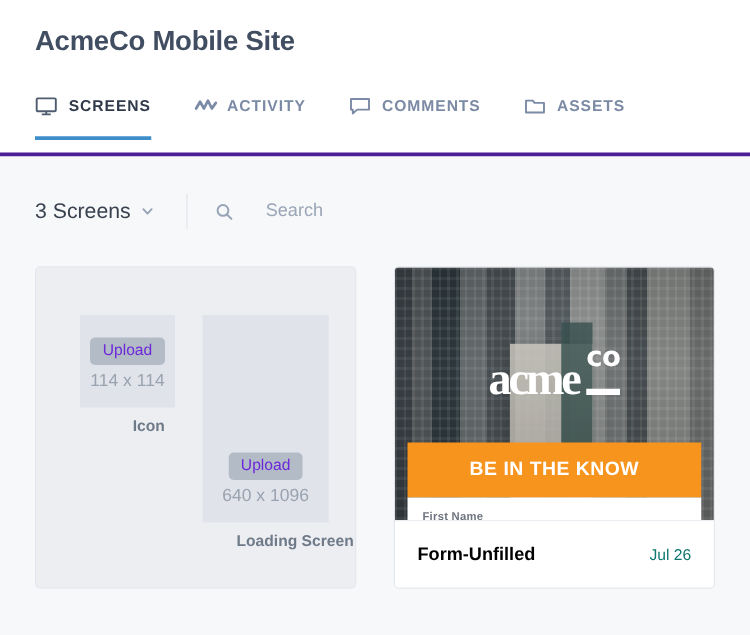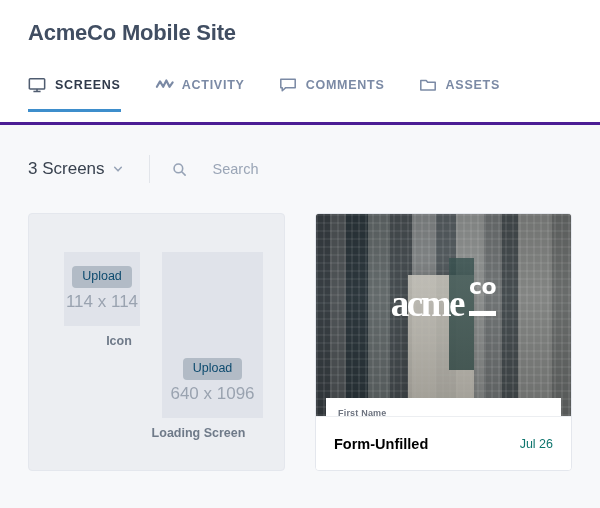--- a/index.html
+++ b/index.html
@@ -196,54 +196,55 @@
 
   .ph-loading-slot {
     left: 133px;
     top: 38px;
     width: 101px;
     height: 166px;
   }
 
   .upload-pill {
     background: #b2bbc6;
-    color: #0c4a6e;
+    color: #6d28d9;
     font-size: 12.5px;
     border-radius: 4px;
     padding: 3px 10px 4px 10px;
     line-height: 1.2;
     margin-bottom: 4px;
     white-space: nowrap;
   }
 
   .dims {
-    font-size: 17px;
+    font-size: 14px;
     color: #9aa3b0;
     white-space: nowrap;
   }
 
   .ph-caption {
     position: absolute;
     font-size: 12.5px;
     font-weight: bold;
     color: #6f7a89;
     text-align: center;
     white-space: nowrap;
   }
 
   .cap-icon {
     left: 52px;
     top: 120px;
     width: 76px;
   }
 
   .cap-loading {
-    left: 99px;
+    left: 113px;
     top: 212px;
     width: 141px;
+    text-align: right;
   }
 
   
   .card-screen {
     background: #ffffff;
     border: 1px solid #e4e7ed;
     display: flex;
     flex-direction: column;
     cursor: pointer;
   }
@@ -498,20 +499,23 @@
         <div class="photo"></div>
         <div class="photo-b"></div>
         <div class="photo-c"></div>
         <div class="photo-d"></div>
 
         <div class="logo">
           <span class="logo-main">acme</span>
           <span class="logo-sub">co</span>
         </div>
 
+        <div class="banner">
+          <span class="banner-text">BE IN THE KNOW</span>
+        </div>
 
         <div class="form-area">
           <div class="form-field-label">First Name</div>
 
         </div>
       </div>
 
       <div class="card-meta">
         <span class="card-name">Form-Unfilled</span>
         <span class="card-date">Jul 26</span>

